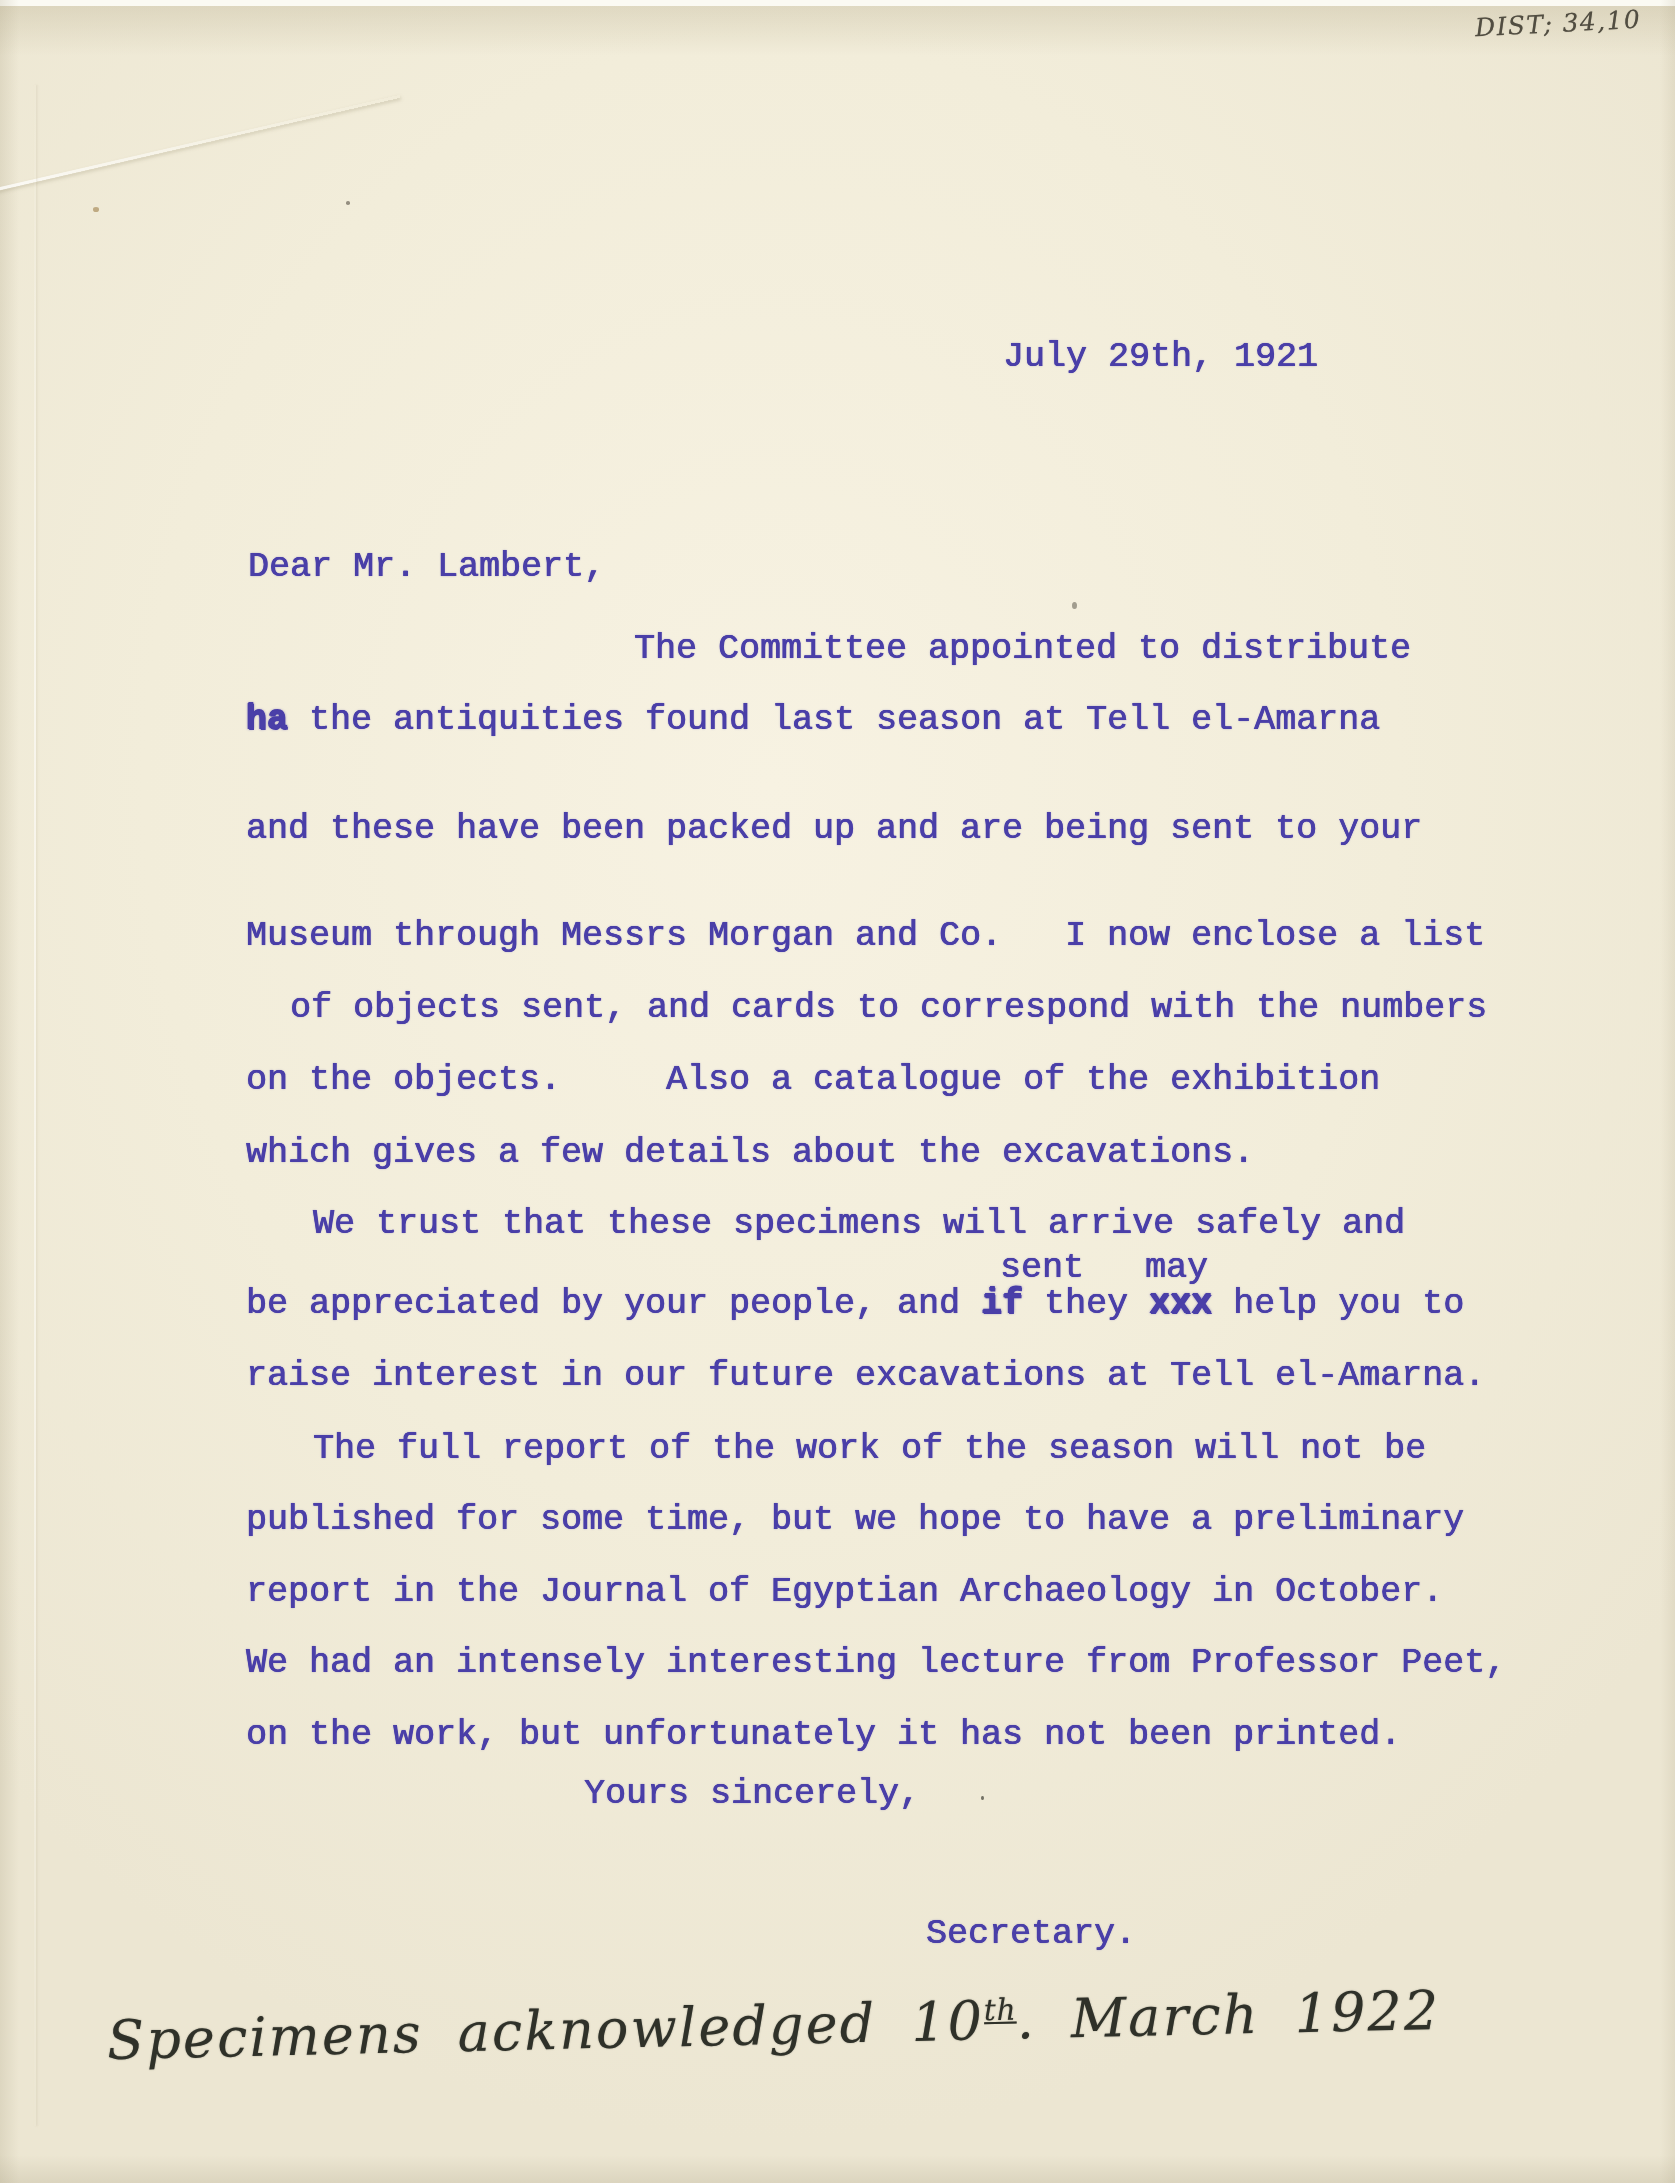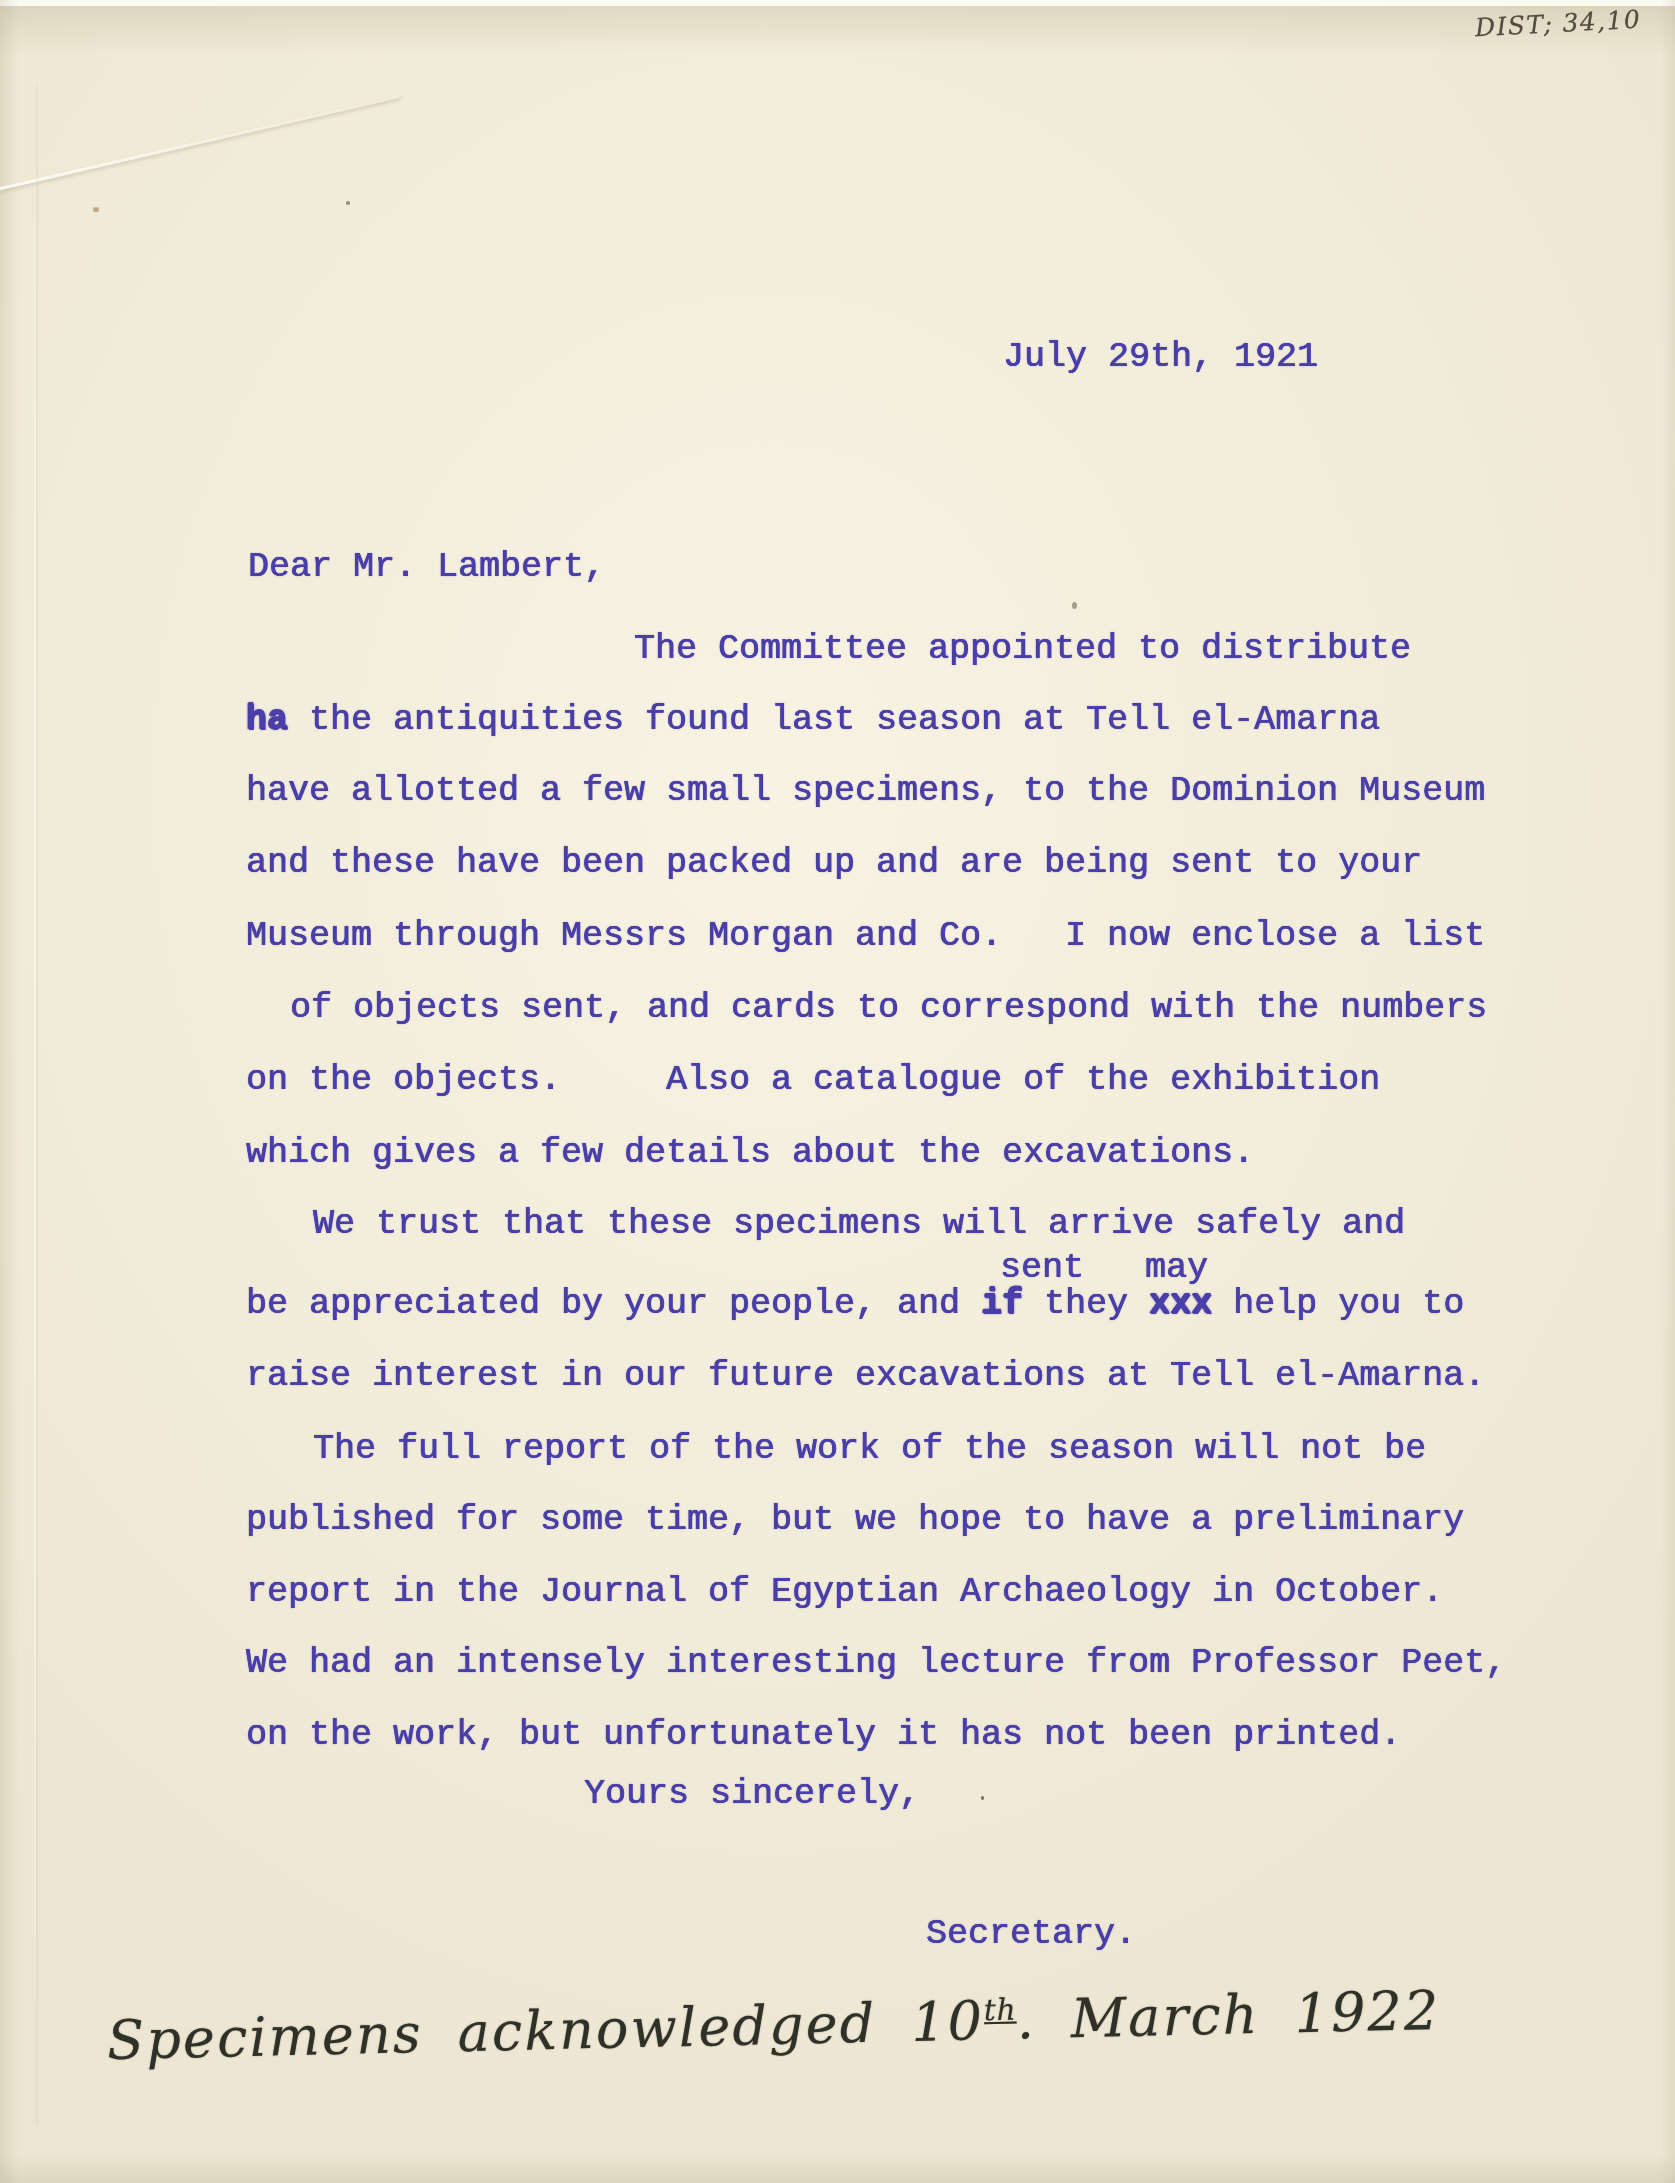--- a/index.html
+++ b/index.html
@@ -99,22 +99,21 @@
   <div class="pencil">DIST; 34,10</div>
 
   <div class="tline" style="left:1003px;top:340px;">July 29th, 1921</div>
 
   <div class="tline" style="left:248px;top:550px;text-align:right;">Dear Mr. Lambert,</div>
 
   <div class="tline" style="left:634px;top:632px;">The Committee appointed to distribute</div>
 
   <div class="tline" style="left:246px;top:703px;"><span class="blot">ha</span><span> the antiquities found last season at Tell el-Amarna</span></div>
 
-  <div class="tline" style="left:246px;top:774px;">have allotted a few small specimens, to the Dominion Museum</div>
-  <div class="tline" style="left:246px;top:846px;">and these have been packed up and are being sent to your</div>
+  <div class="tline" style="left:246px;top:812px;">and these have been packed up and are being sent to your</div>
   <div class="tline" style="left:246px;top:919px;">Museum through Messrs Morgan and Co.   I now enclose a list</div>
   <div class="tline" style="left:246px;top:991px;margin-left:44px;">of objects sent, and cards to correspond with the numbers</div>
   <div class="tline" style="left:246px;top:1063px;">on the objects.     Also a catalogue of the exhibition</div>
   <div class="tline" style="left:246px;top:1136px;">which gives a few details about the excavations.</div>
 
   <div class="tline" style="left:313px;top:1207px;">We trust that these specimens will arrive safely and</div>
 
   <div class="tline" style="left:1000px;top:1251px;">sent</div>
   <div class="tline" style="left:1145px;top:1251px;">may</div>
 

